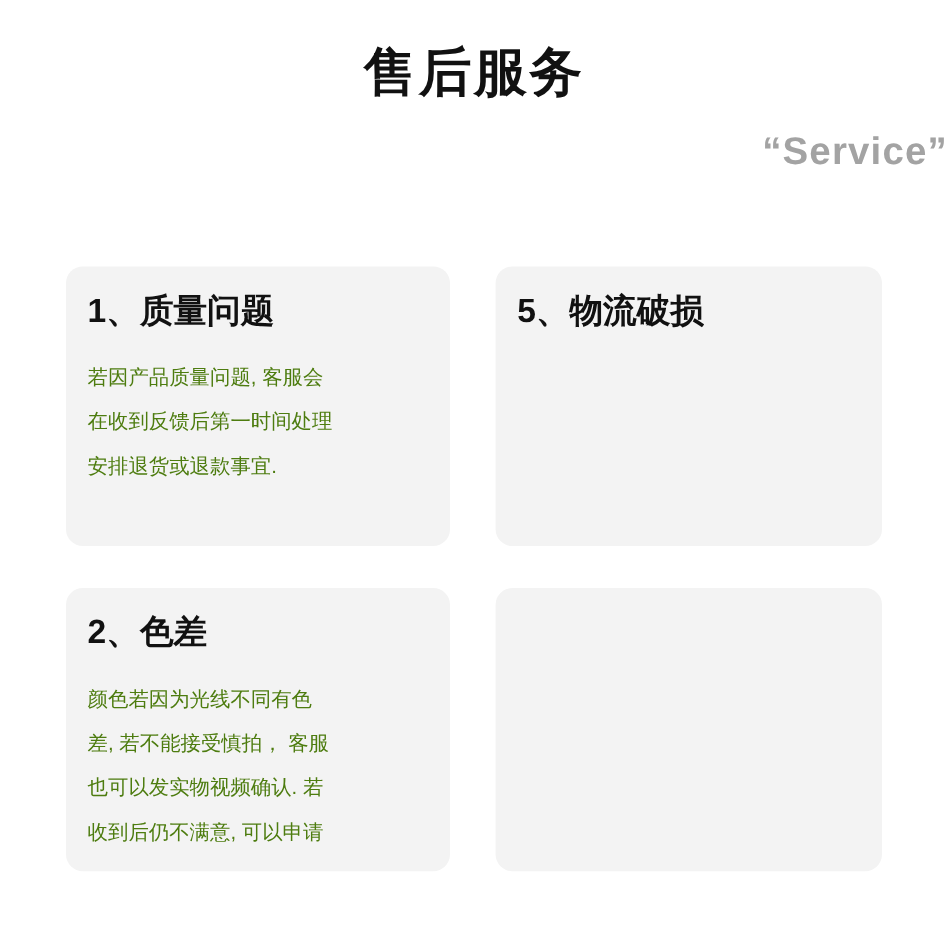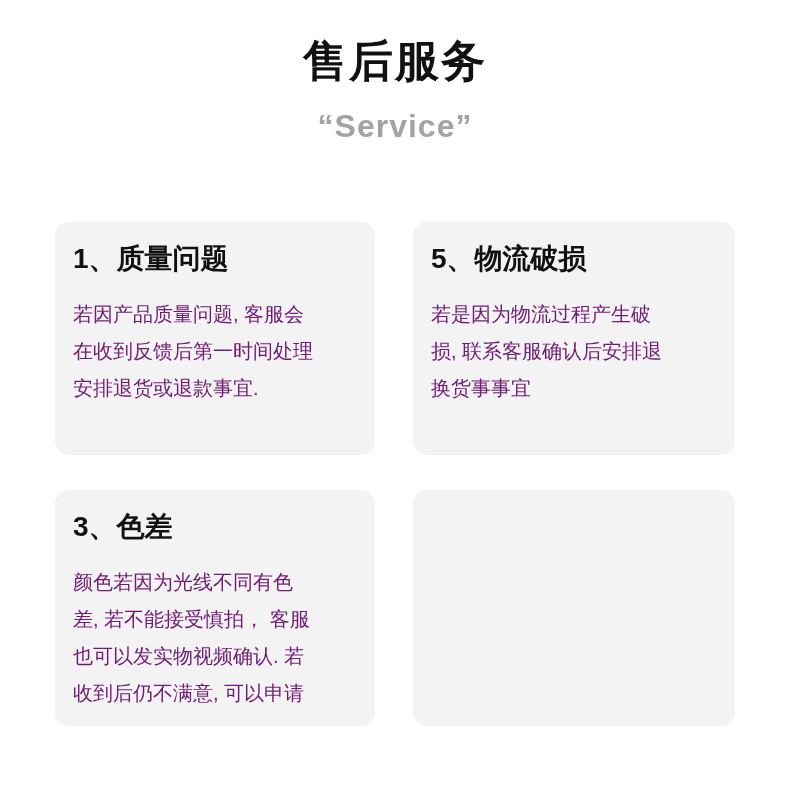--- a/index.html
+++ b/index.html
@@ -27,20 +27,21 @@
     color: #111111;
     letter-spacing: 2px;
   }
   .subtitle {
     margin-top: 18px;
     font-size: 32px;
     line-height: 40px;
     font-weight: bold;
     color: #a3a3a3;
     letter-spacing: 1px;
+    text-align: right;
   }
   .cards-grid {
     position: absolute;
     left: 55px;
     top: 222px;
     display: grid;
     grid-template-columns: 320px 322px;
     grid-template-rows: 233px 236px;
     column-gap: 38px;
     row-gap: 35px;
@@ -51,23 +52,23 @@
     padding: 16px 18px;
   }
   .card-heading {
     font-size: 28px;
     line-height: 42px;
     font-weight: bold;
     color: #111111;
   }
   .card-body {
     margin-top: 16px;
-    font-size: 20px;
+    font-size: 17px;
     line-height: 37px;
-    color: #701a75;
+    color: #4d7c0f;
     white-space: pre-line;
   }
 </style>
 </head>
 <body>
 
 <div class="page">
 
   <div class="header">
     <div class="title">售后服务</div>
@@ -78,27 +79,24 @@
 
     <div class="card">
       <div class="card-heading">1、质量问题</div>
       <div class="card-body">若因产品质量问题, 客服会
 在收到反馈后第一时间处理
 安排退货或退款事宜.</div>
     </div>
 
     <div class="card">
       <div class="card-heading">5、物流破损</div>
-      <div class="card-body">若是因为物流过程产生破
-损, 联系客服确认后安排退
-换货事事宜</div>
     </div>
 
     <div class="card">
-      <div class="card-heading">3、色差</div>
+      <div class="card-heading">2、色差</div>
       <div class="card-body">颜色若因为光线不同有色
 差, 若不能接受慎拍， 客服
 也可以发实物视频确认. 若
 收到后仍不满意, 可以申请</div>
     </div>
 
     <div class="card">
     </div>
 
   </div>

